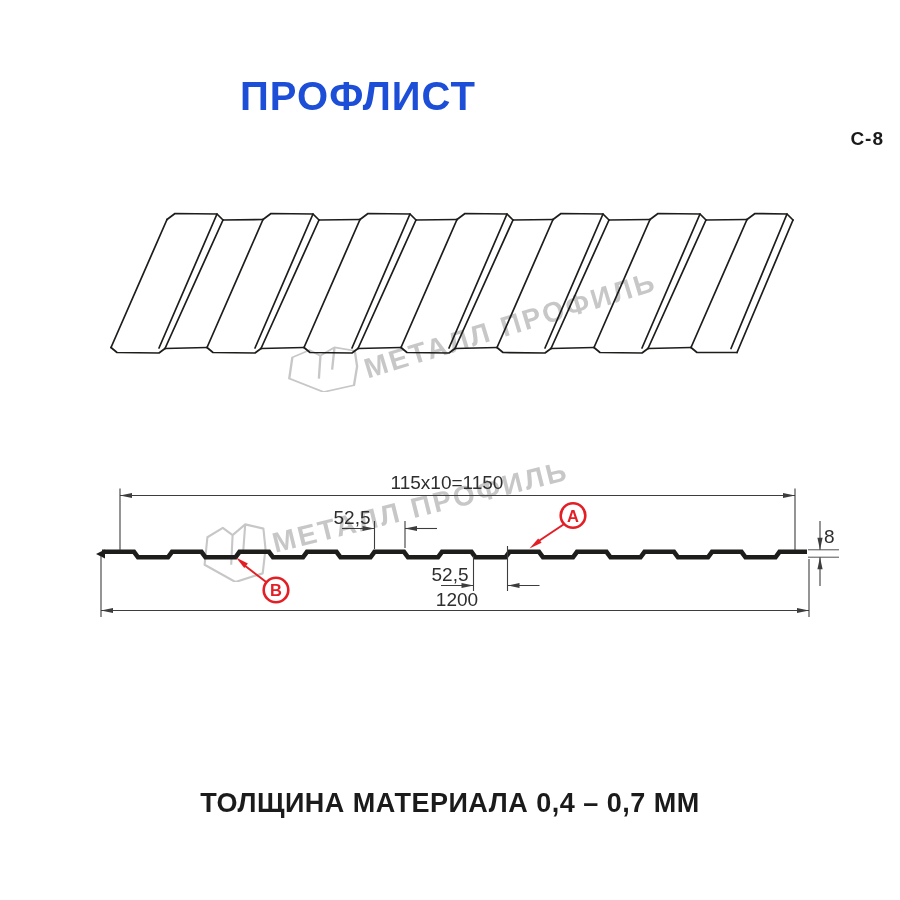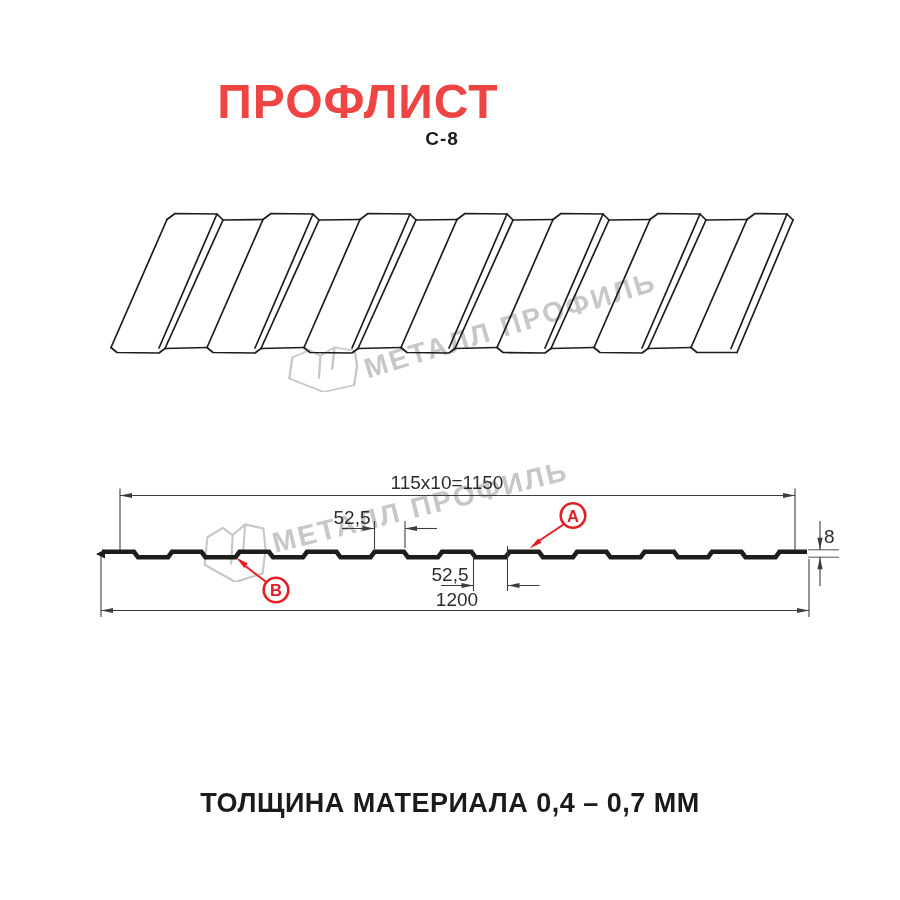--- a/index.html
+++ b/index.html
@@ -1,20 +1,20 @@
 <!DOCTYPE html>
 <html><head>
 <meta charset="utf-8">
 <style>
   html,body{margin:0;padding:0;background:#ffffff;}
   #page{position:relative;width:900px;height:900px;background:#ffffff;overflow:hidden;
         font-family:"Liberation Sans", sans-serif;}
   .title{position:absolute;left:0;top:74px;width:716px;text-align:center;
-         font-size:48px;font-weight:bold;letter-spacing:1px;color:#ef4444;}
-  .subtitle{position:absolute;left:0;top:128px;width:884px;text-align:center;
+         font-size:40px;font-weight:bold;letter-spacing:1px;color:#1d4ed8;}
+  .subtitle{position:absolute;left:0;top:128px;width:884px;text-align:right;
             font-size:19px;font-weight:600;letter-spacing:1px;color:#1a1a1a;}
   .footer-note{position:absolute;left:0;top:788px;width:900px;text-align:center;
                font-size:27px;font-weight:600;letter-spacing:.5px;color:#1b1b1b;}
   .watermark{position:absolute;z-index:1;}
   .wm-text{position:absolute;white-space:nowrap;font-size:28px;font-weight:bold;
            letter-spacing:2.5px;color:#c7c7c7;transform-origin:left center;}
   .wm1 .wm-text{left:82px;top:10px;transform:rotate(-17deg);}
   .wm2 .wm-text{left:74px;top:8px;transform:rotate(-14deg);}
   svg.linework{position:absolute;left:0;top:0;z-index:2;pointer-events:none;}
   .dim-text{font-size:19px;fill:#2e2e2e;font-family:"Liberation Sans",sans-serif;}

